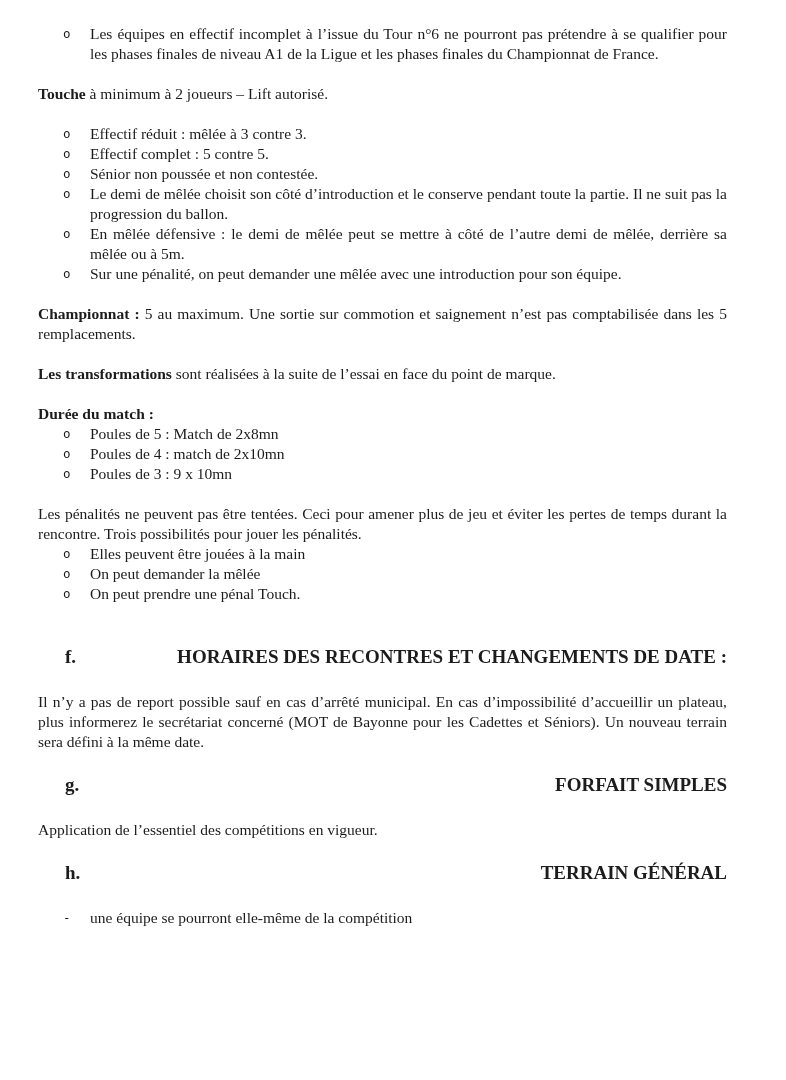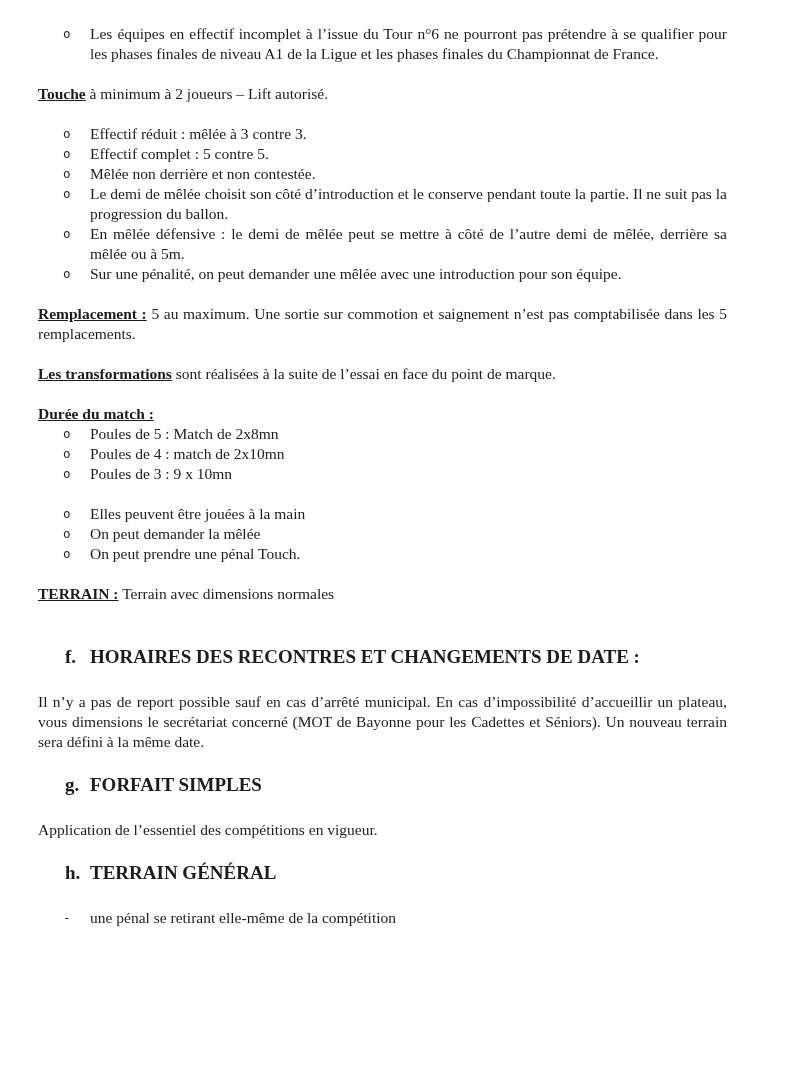--- a/index.html
+++ b/index.html
@@ -11,21 +11,21 @@
     margin: 0 auto;
     background: #ffffff;
     color: #1c1c1c;
     font-family: "Liberation Serif", "DejaVu Serif", serif;
     font-size: 15.5px;
     line-height: 20px;
     padding: 24px 59px 0 38px;
     overflow: hidden;
   }
   p { text-align: justify; }
-  b { font-weight: bold; text-decoration: underline; }
+  b { font-weight: bold; }
   .mb { margin-bottom: 20px; }
   ul { list-style: none; }
   .blist li {
     display: flex;
     padding-left: 25px;
     text-align: justify;
   }
   .bmark {
     flex: 0 0 27px;
     font-family: "DejaVu Sans Mono", "Liberation Mono", monospace;
@@ -36,21 +36,21 @@
   .heading {
     display: flex;
     padding-left: 27px;
     font-size: 19px;
     line-height: 26px;
     font-weight: bold;
     margin: 16px 0 22px 0;
     text-align: left;
   }
   .heading .hnum { flex: 0 0 25px; }
-  .heading .htxt { flex: 1 1 auto; }
+  .heading .htxt { flex: 1 1 auto; text-align: right; }
   .heading.first { margin-top: 40px; }
 </style>
 </head>
 <body>
 
 <div class="page">
 
   <ul class="blist mb">
     <li>
       <span class="bmark">o</span>
@@ -64,91 +64,91 @@
     <li>
       <span class="bmark">o</span>
       <span class="btxt">Effectif réduit : mêlée à 3 contre 3.</span>
     </li>
     <li>
       <span class="bmark">o</span>
       <span class="btxt">Effectif complet : 5 contre 5.</span>
     </li>
     <li>
       <span class="bmark">o</span>
-      <span class="btxt">Mêlée non derrière et non contestée.</span>
+      <span class="btxt">Sénior non poussée et non contestée.</span>
     </li>
     <li>
       <span class="bmark">o</span>
       <span class="btxt">Le demi de mêlée choisit son côté d’introduction et le conserve pendant toute la partie. Il ne suit pas la progression du ballon.</span>
     </li>
     <li>
       <span class="bmark">o</span>
       <span class="btxt">En mêlée défensive : le demi de mêlée peut se mettre à côté de l’autre demi de mêlée, derrière sa mêlée ou à 5m.</span>
     </li>
     <li>
       <span class="bmark">o</span>
       <span class="btxt">Sur une pénalité, on peut demander une mêlée avec une introduction pour son équipe.</span>
     </li>
   </ul>
 
-  <p class="mb"><b>Remplacement :</b><span> 5 au maximum. Une sortie sur commotion et saignement n’est pas comptabilisée dans les 5 remplacements.</span></p>
+  <p class="mb"><b>Championnat :</b><span> 5 au maximum. Une sortie sur commotion et saignement n’est pas comptabilisée dans les 5 remplacements.</span></p>
 
   <p class="mb"><b>Les transformations</b><span> sont réalisées à la suite de l’essai en face du point de marque.</span></p>
 
   <p><b>Durée du match :</b></p>
   <ul class="blist mb">
     <li>
       <span class="bmark">o</span>
       <span class="btxt">Poules de 5 : Match de 2x8mn</span>
     </li>
     <li>
       <span class="bmark">o</span>
       <span class="btxt">Poules de 4 : match de 2x10mn</span>
     </li>
     <li>
       <span class="bmark">o</span>
       <span class="btxt">Poules de 3 : 9 x 10mn</span>
     </li>
   </ul>
 
+  <p>Les pénalités ne peuvent pas être tentées. Ceci pour amener plus de jeu et éviter les pertes de temps durant la rencontre.  Trois possibilités pour jouer les pénalités.</p>
   <ul class="blist mb">
     <li>
       <span class="bmark">o</span>
       <span class="btxt">Elles peuvent être jouées à la main</span>
     </li>
     <li>
       <span class="bmark">o</span>
       <span class="btxt">On peut demander la mêlée</span>
     </li>
     <li>
       <span class="bmark">o</span>
       <span class="btxt">On peut prendre une pénal Touch.</span>
     </li>
   </ul>
 
-  <p><b>TERRAIN :</b><span> Terrain avec dimensions normales</span></p>
 
   <h2 class="heading first">
     <span class="hnum">f.</span>
     <span class="htxt">HORAIRES DES RECONTRES ET CHANGEMENTS DE DATE :</span>
   </h2>
   <div class="mb">
-    <p>Il n’y a pas de report possible sauf en cas d’arrêté municipal. En cas d’impossibilité d’accueillir un plateau, vous dimensions le secrétariat concerné (MOT de Bayonne pour les Cadettes et Séniors). Un nouveau terrain sera défini à la même date.</p>
+    <p>Il n’y a pas de report possible sauf en cas d’arrêté municipal. En cas d’impossibilité d’accueillir un plateau, plus informerez le secrétariat concerné (MOT de Bayonne pour les Cadettes et Séniors). Un nouveau terrain sera défini à la même date.</p>
   </div>
 
   <h2 class="heading">
     <span class="hnum">g.</span>
     <span class="htxt">FORFAIT SIMPLES</span>
   </h2>
   <p class="mb">Application de l’essentiel des compétitions en vigueur.</p>
 
   <h2 class="heading">
     <span class="hnum">h.</span>
     <span class="htxt">TERRAIN GÉNÉRAL</span>
   </h2>
   <ul class="blist">
     <li>
       <span class="bmark">-</span>
-      <span class="btxt">une pénal se retirant elle-même de la compétition</span>
+      <span class="btxt">une équipe se pourront elle-même de la compétition</span>
     </li>
   </ul>
 
 </div>
 
 </body></html>

